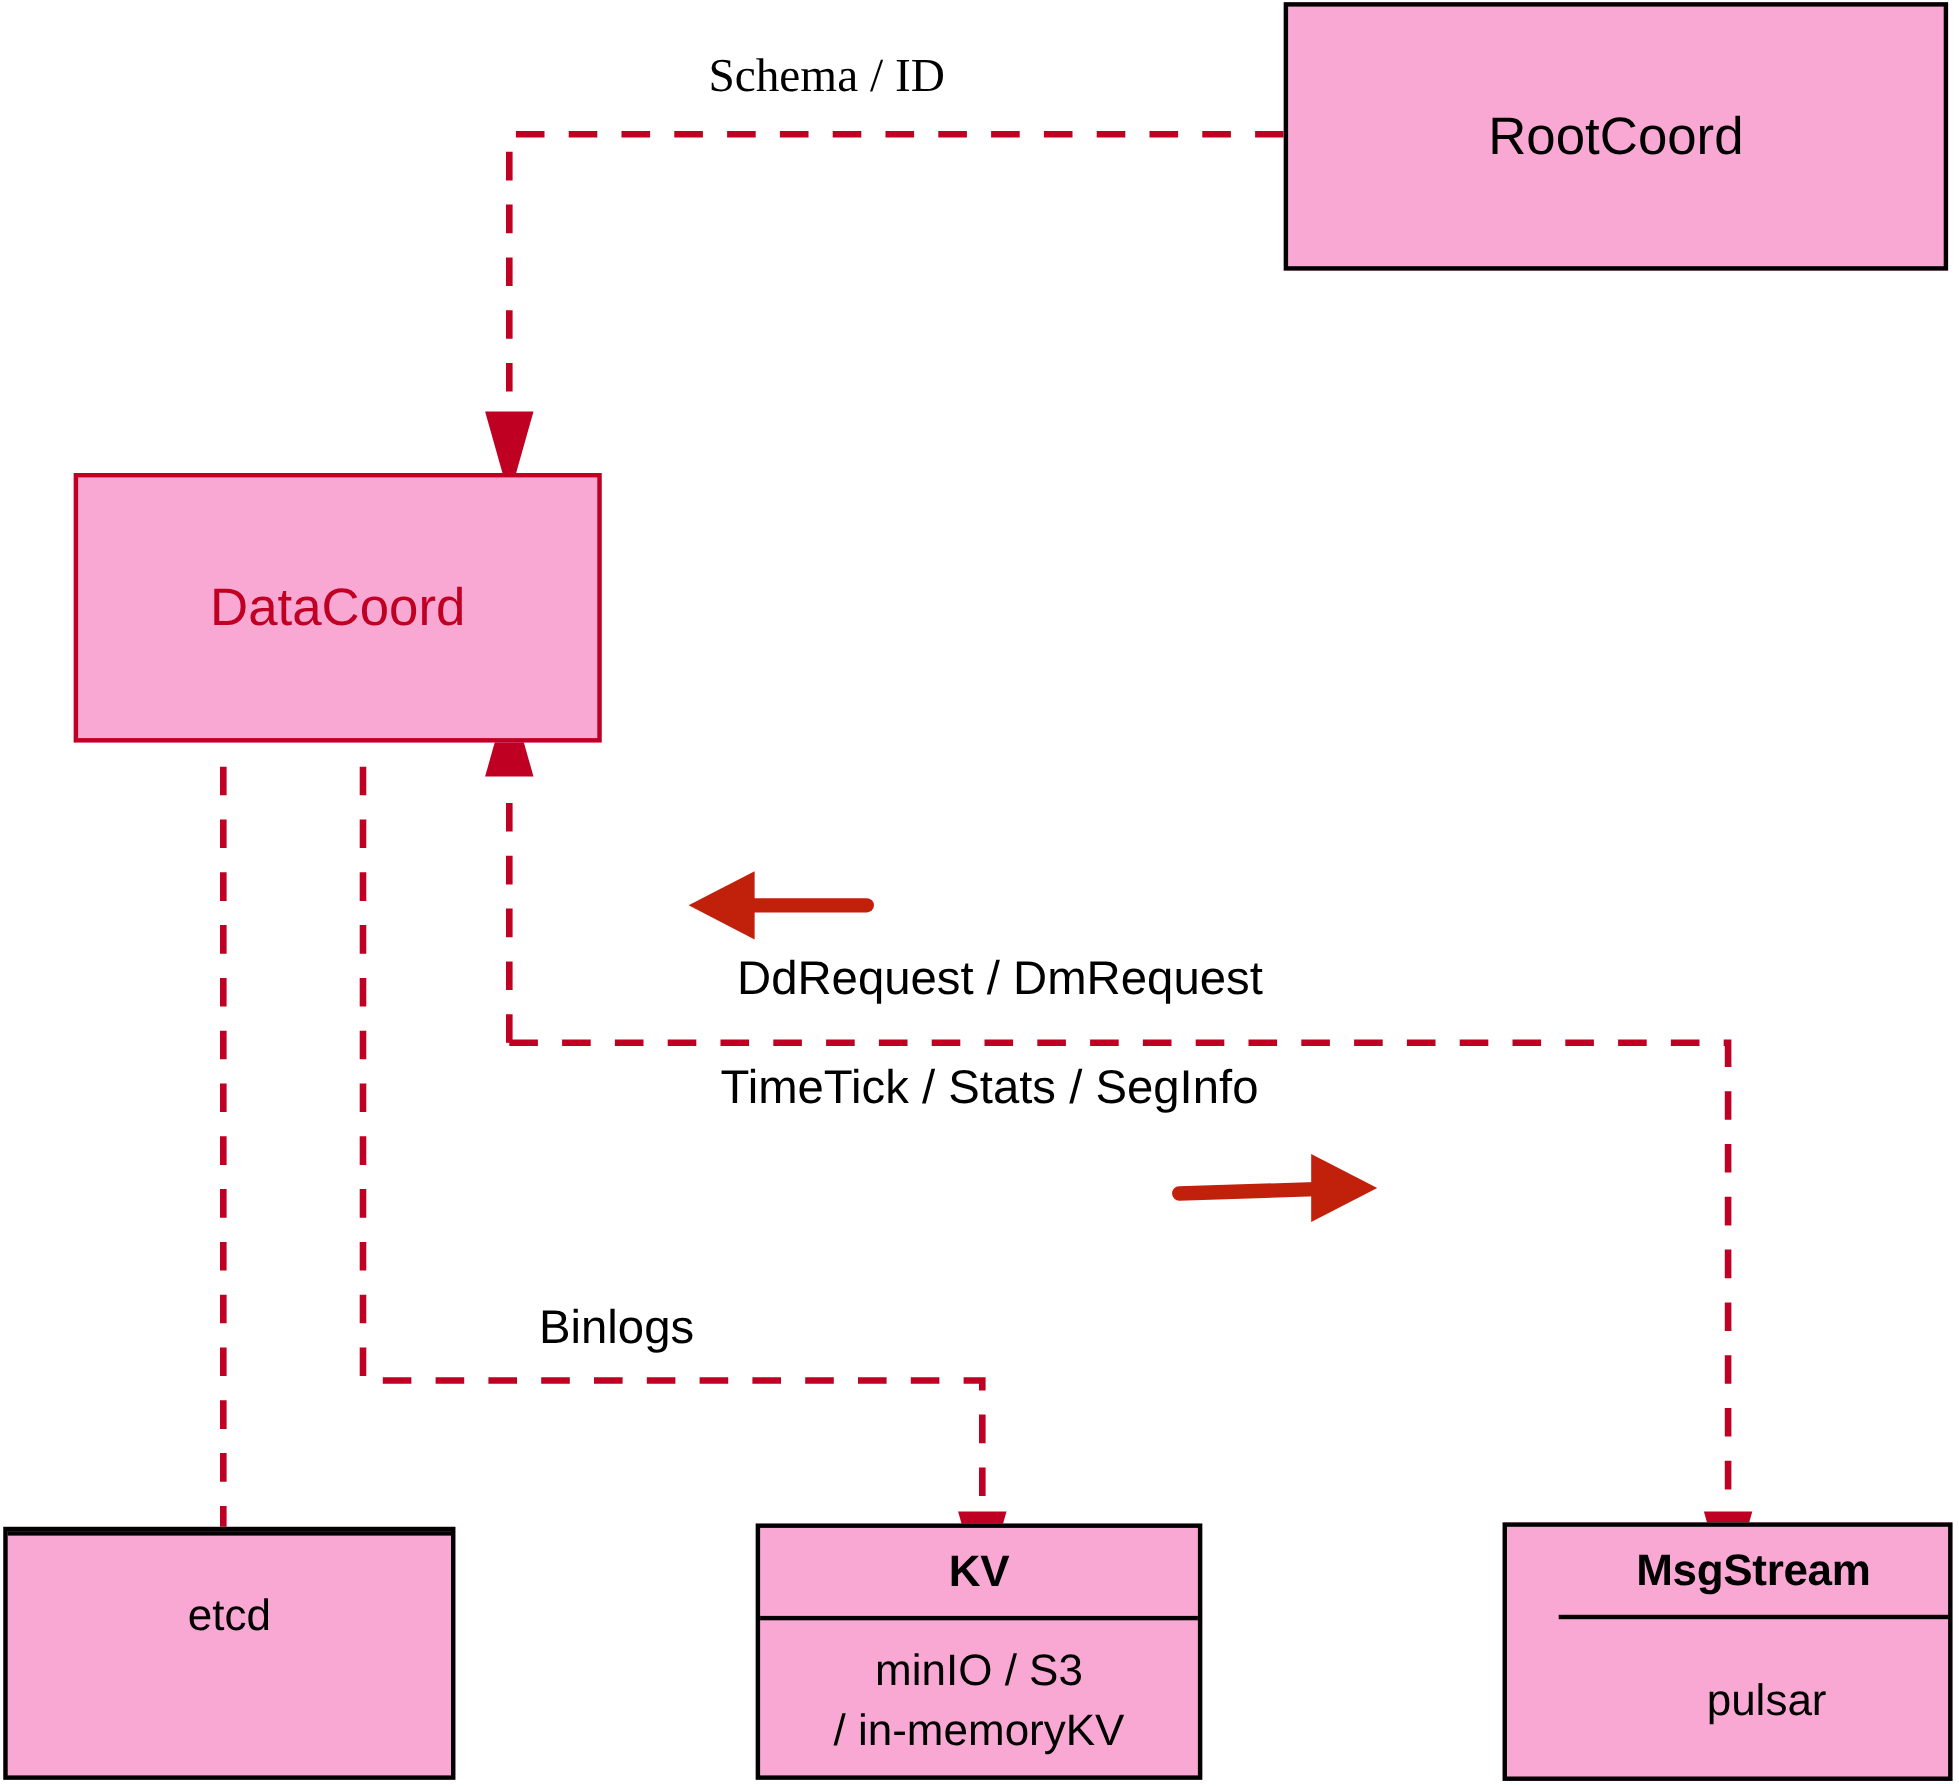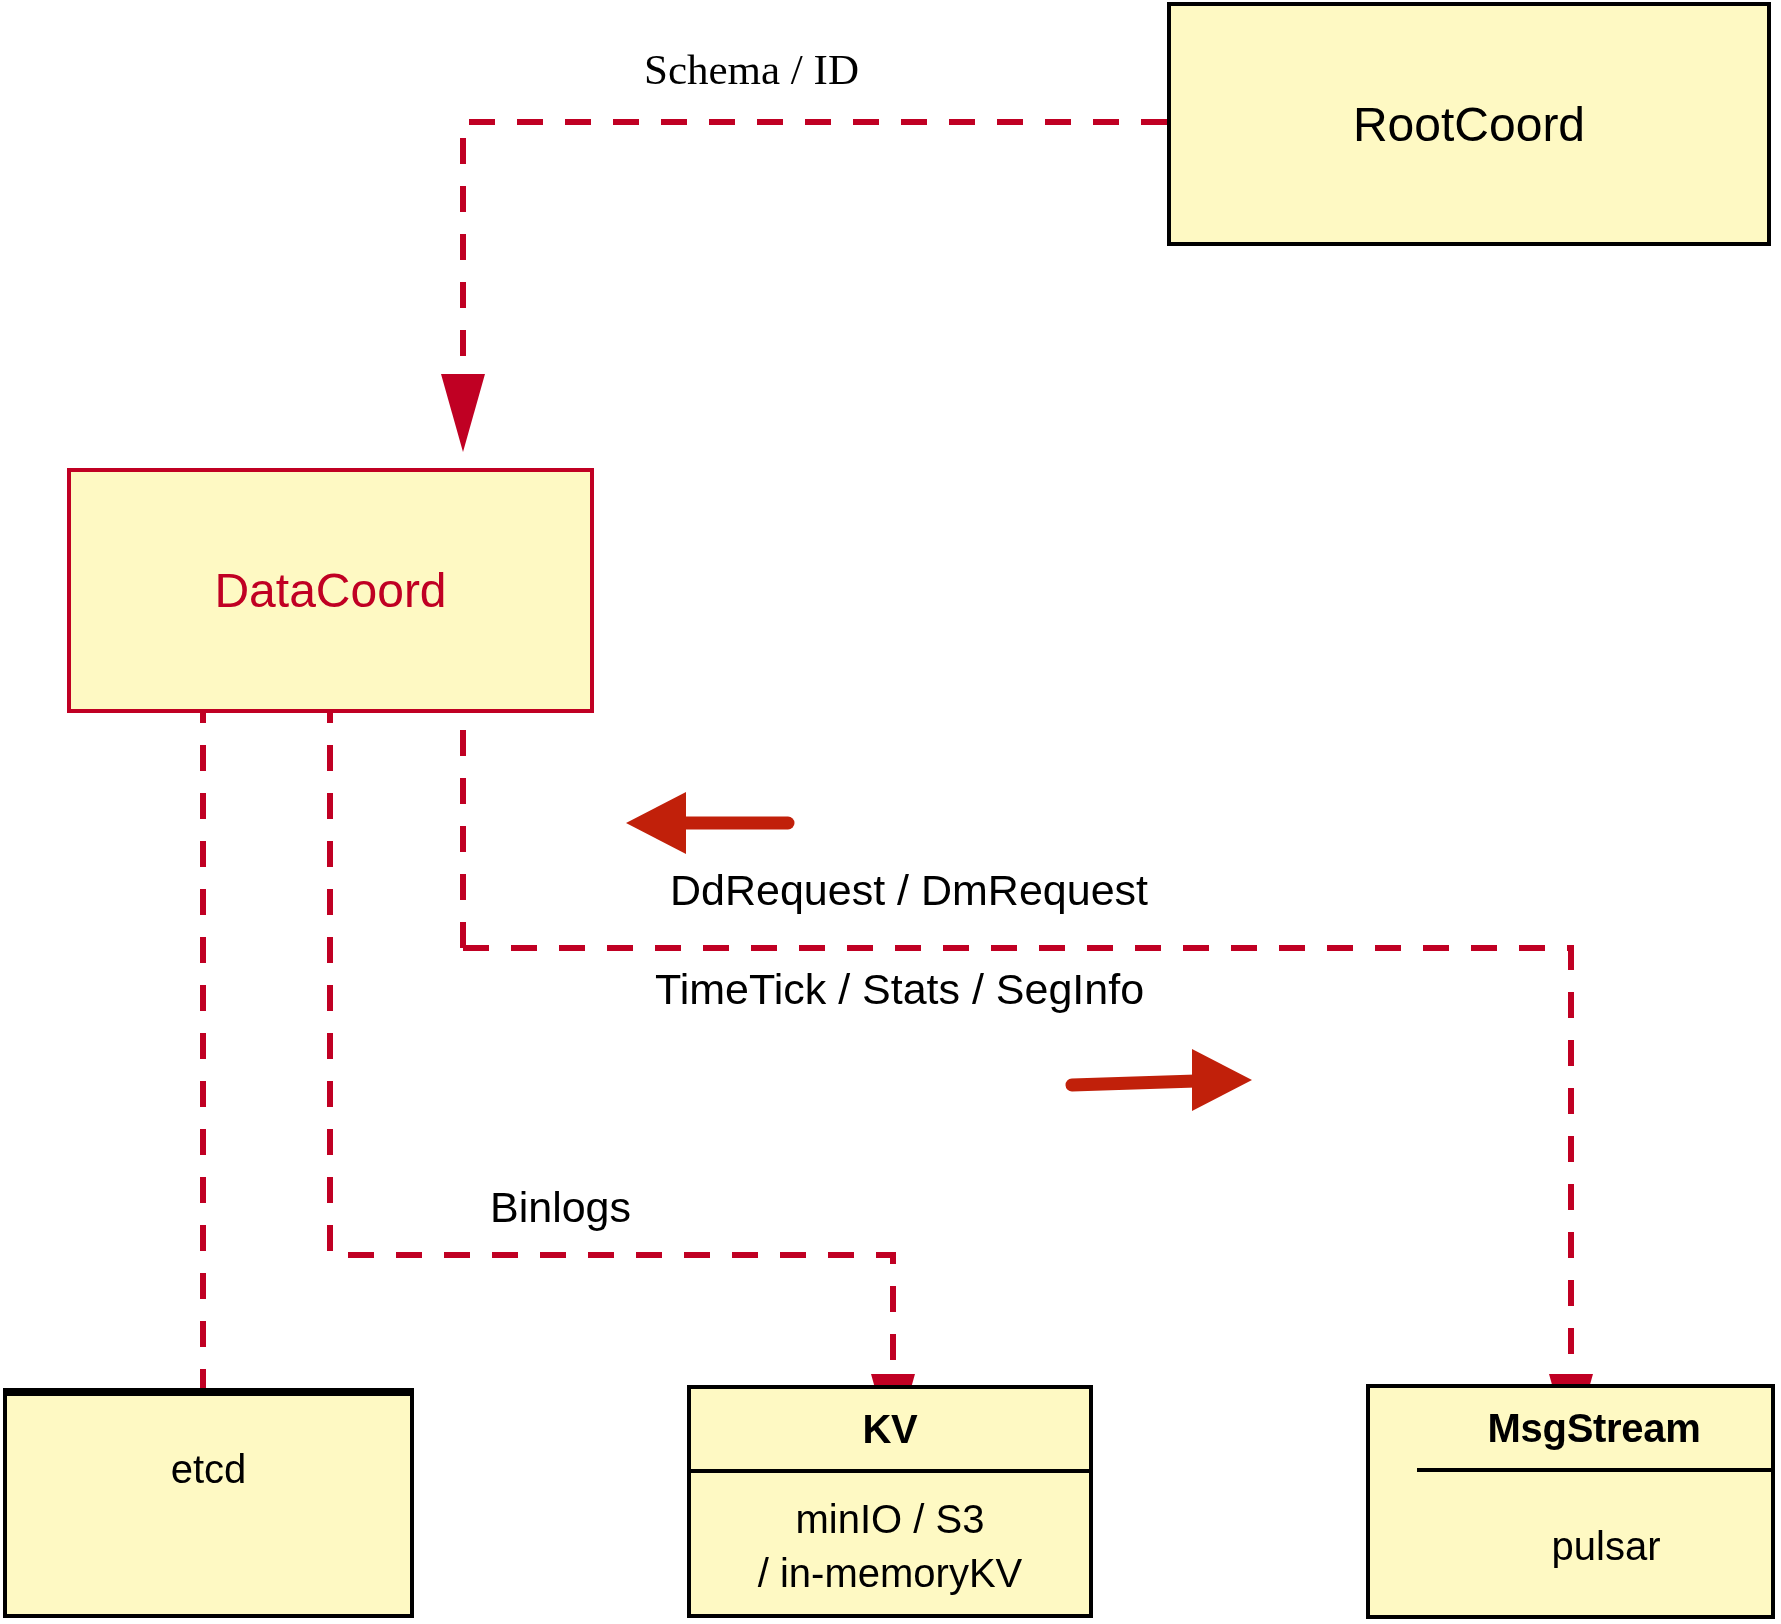--- a/index.html
+++ b/index.html
@@ -22,21 +22,21 @@
     position: absolute;
     left: 0;
     top: 0;
     width: 1781px;
     height: 1624px;
     pointer-events: none;
   }
   .node {
     position: absolute;
     box-sizing: border-box;
-    background: #fef9c3;
+    background: #f9a8d4;
   }
   .node-black {
     border: 4px solid #000000;
   }
   .node-red {
     border: 4px solid #c00023;
   }
   .node-title {
     display: flex;
     align-items: center;
@@ -134,21 +134,21 @@
     <g>
       <line x1="1072" y1="1085" x2="1196" y2="1081" stroke="#c1200a" stroke-width="13" stroke-linecap="round"></line>
       <path d="M1252,1080 L1192,1049 L1192,1111 Z" fill="#c1200a"></path>
     </g>
   </svg>
 
   <div class="node node-black" style="left:1167px; top:2px; width:604px; height:244px;">
     <div class="plain-label">RootCoord</div>
   </div>
 
-  <div class="node node-red" style="left:67px; top:468px; width:527px; height:245px;">
+  <div class="node node-red" style="left:67px; top:430px; width:480px; height:245px;">
     <div class="red-label">DataCoord</div>
   </div>
 
   <div class="node node-black" style="left:3px; top:1388px; width:411px; height:230px;">
     <div class="divider"></div>
     <div class="node-body" style="height:146px;">
       <span>etcd</span>
     </div>
   </div>
 

